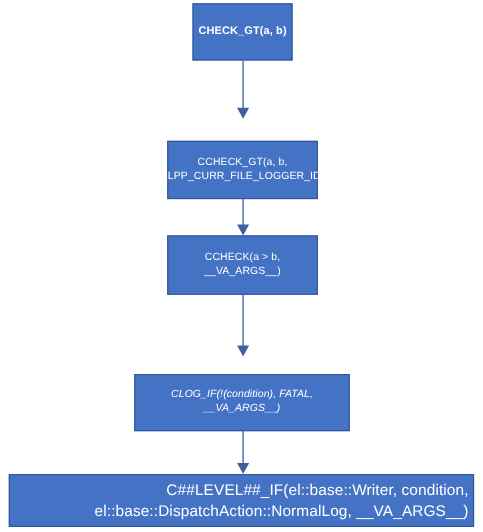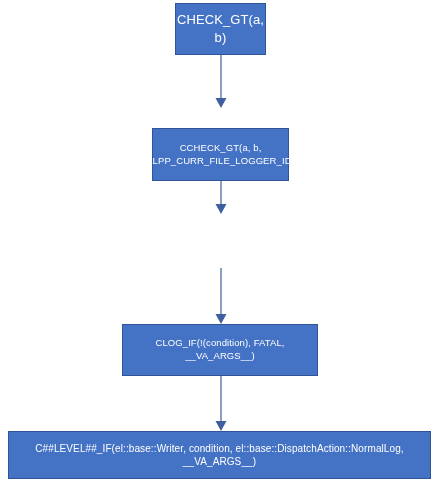--- a/index.html
+++ b/index.html
@@ -25,25 +25,25 @@
     color: #ffffff;
     display: flex;
     align-items: center;
     justify-content: center;
     text-align: center;
     line-height: 1.35;
     letter-spacing: 0.1px;
     white-space: pre-line;
     padding: 2px 4px;
   }
-  .n1 { left: 175px; top: 3px;   width: 91px;  height: 52px; font-size: 13px; }
+  .n1 { left: 175px; top: 3px;   width: 91px;  height: 52px; font-size: 10px; font-weight: bold; }
   .n2 { left: 152px; top: 108px; width: 137px; height: 53px; font-size: 9.5px; margin-top: 20px; }
   .n3 { left: 152px; top: 214px; width: 137px; height: 54px; font-size: 9.5px; }
-  .n4 { left: 122px; top: 324px; width: 196px; height: 52px; font-size: 9.5px; }
-  .n5 { left: 8px;   top: 431px; width: 423px; height: 48px; font-size: 10px; }
+  .n4 { left: 122px; top: 340px; width: 196px; height: 52px; font-size: 9.5px; font-style: italic; }
+  .n5 { left: 8px;   top: 431px; width: 423px; height: 48px; font-size: 14px; text-align: right; }
 
   .edge {
     position: absolute;
   }
   .edge svg { display: block; }
 
   .watermark {
     position: absolute;
     right: 12px;
     bottom: 3px;
@@ -84,17 +84,18 @@
   <div class="edge" style="left:213px; top:376px;">
     <svg width="16" height="56" viewBox="0 0 16 56">
       <line x1="8" y1="0" x2="8" y2="46" stroke="#3f5f9f" stroke-width="1.2"></line>
       <polygon points="2.5,45 13.5,45 8,55" fill="#3f5f9f"></polygon>
     </svg>
   </div>
 
   <div class="node n1">CHECK_GT(a, b)</div>
   <div class="node n2">CCHECK_GT(a, b,
 ELPP_CURR_FILE_LOGGER_ID)</div>
+  <div class="node n3">CCHECK(a &gt; b, __VA_ARGS__)</div>
   <div class="node n4">CLOG_IF(!(condition), FATAL, __VA_ARGS__)</div>
   <div class="node n5">C##LEVEL##_IF(el::base::Writer, condition, el::base::DispatchAction::NormalLog, __VA_ARGS__)</div>
 
 
 </div>
 
 </body></html>

